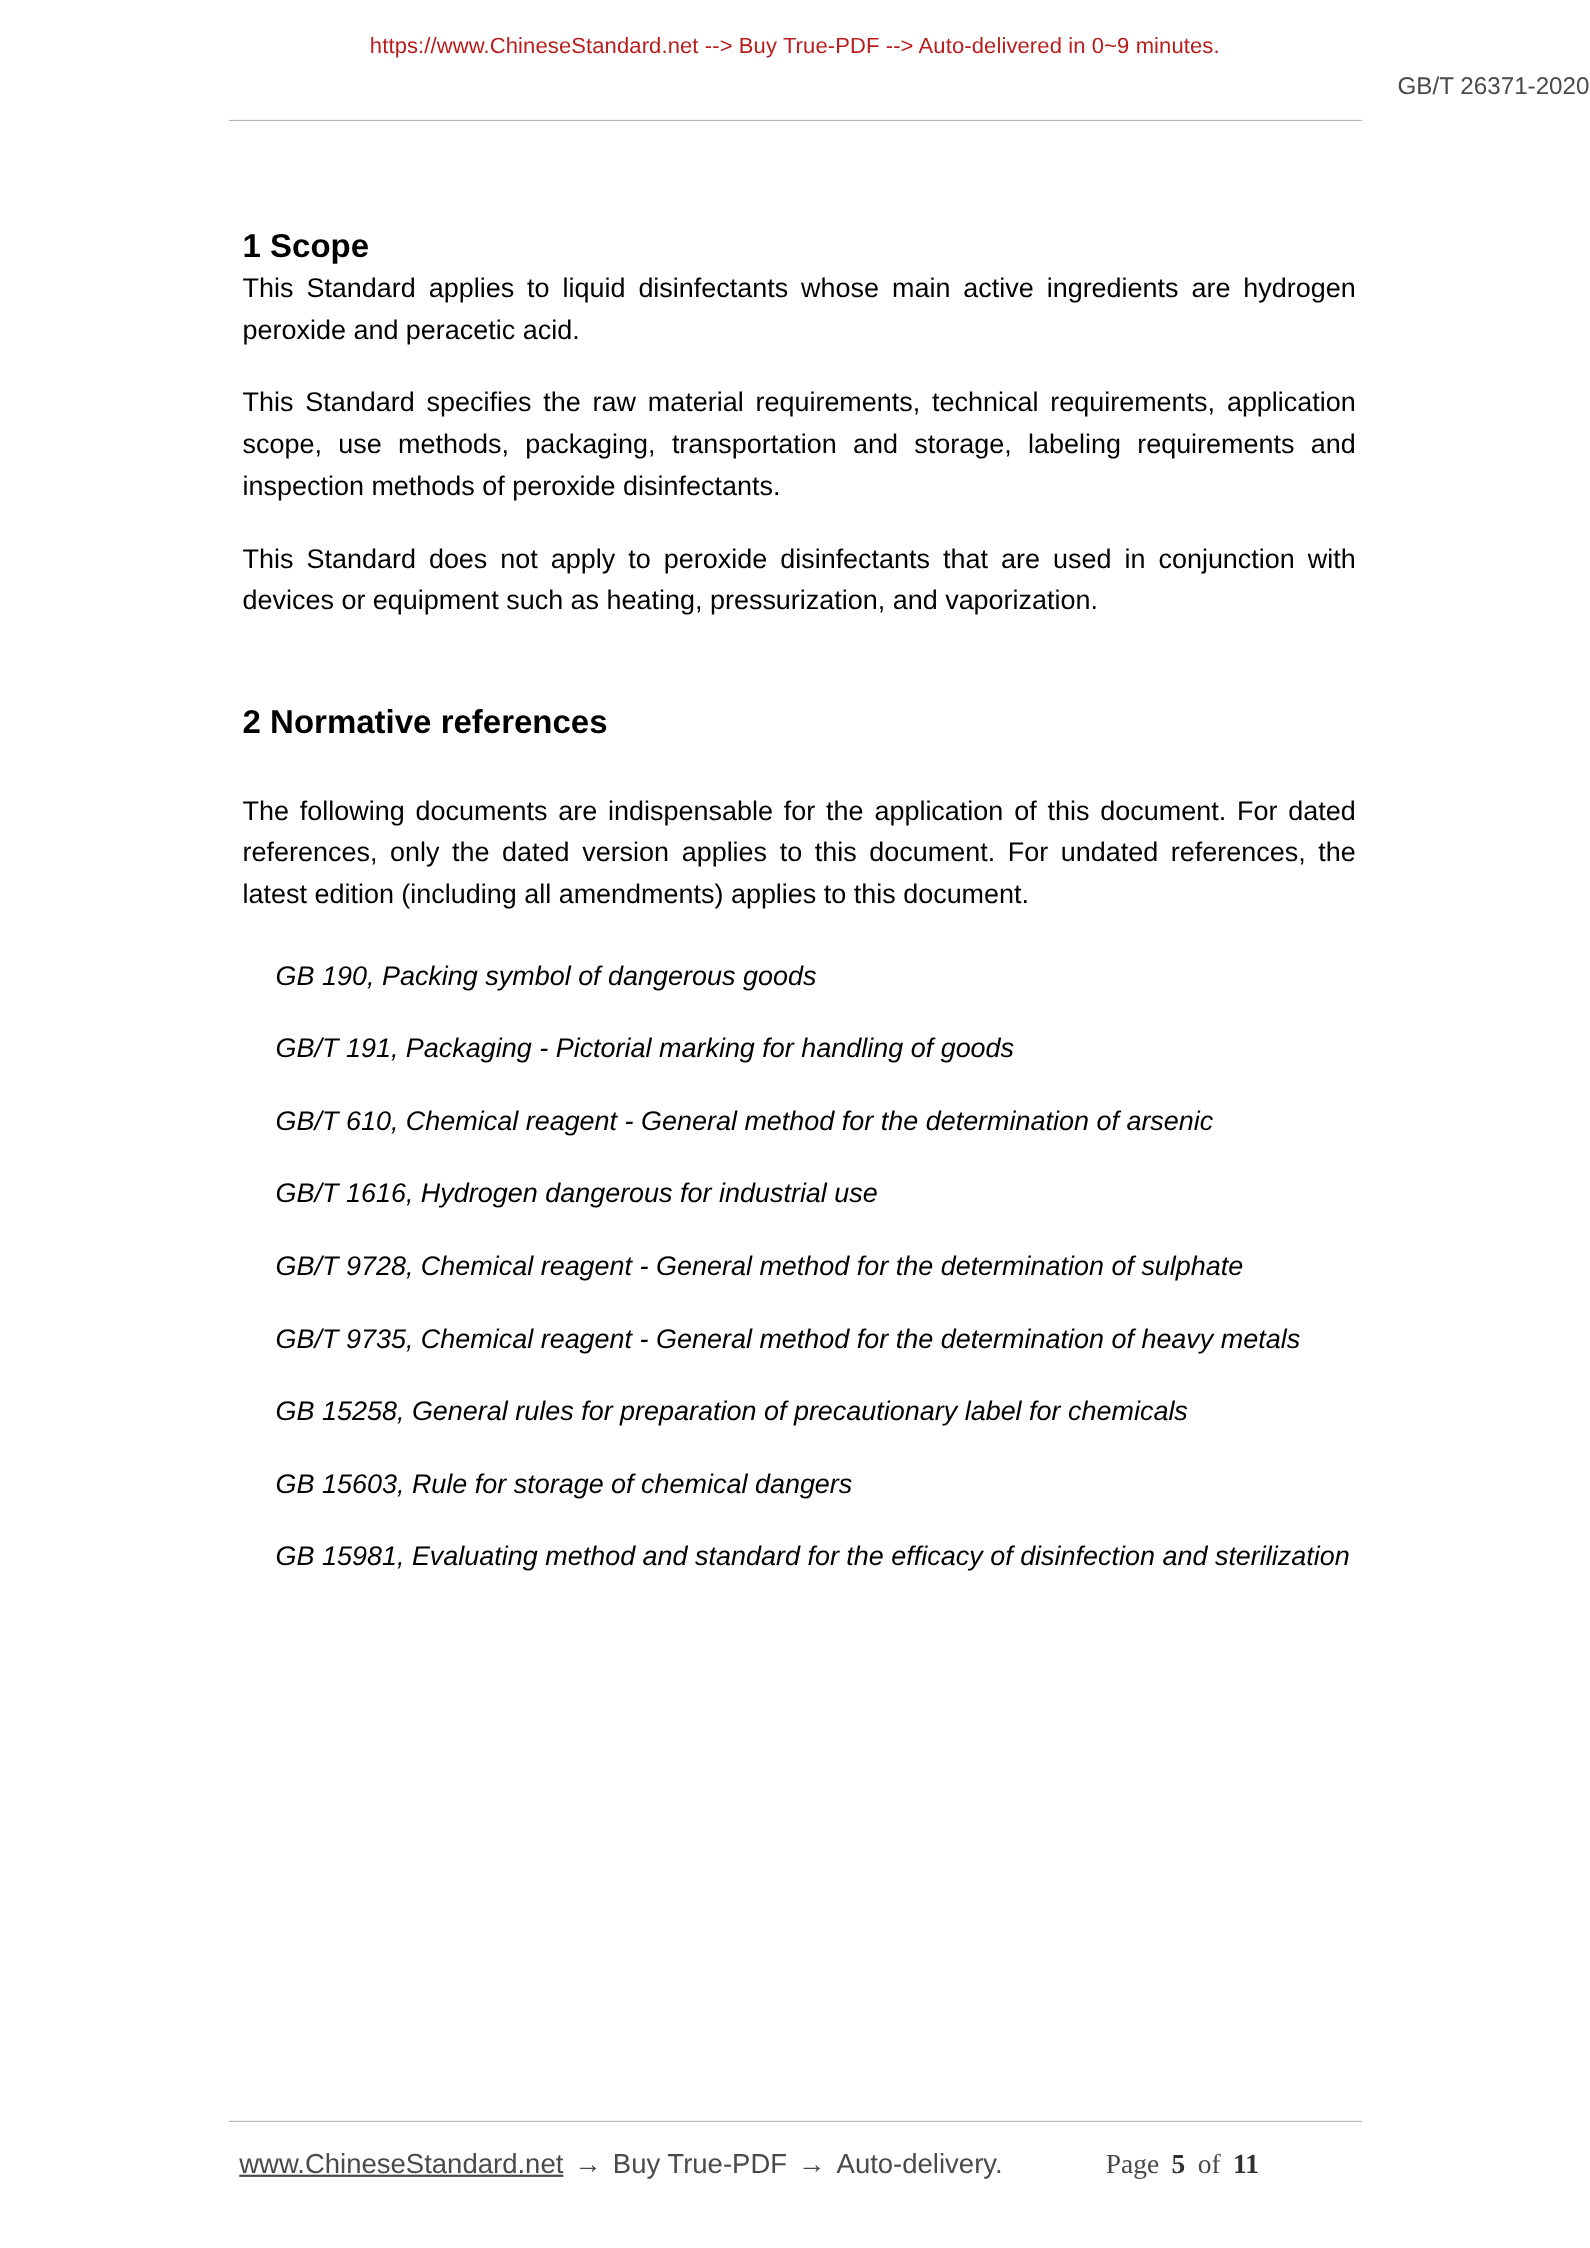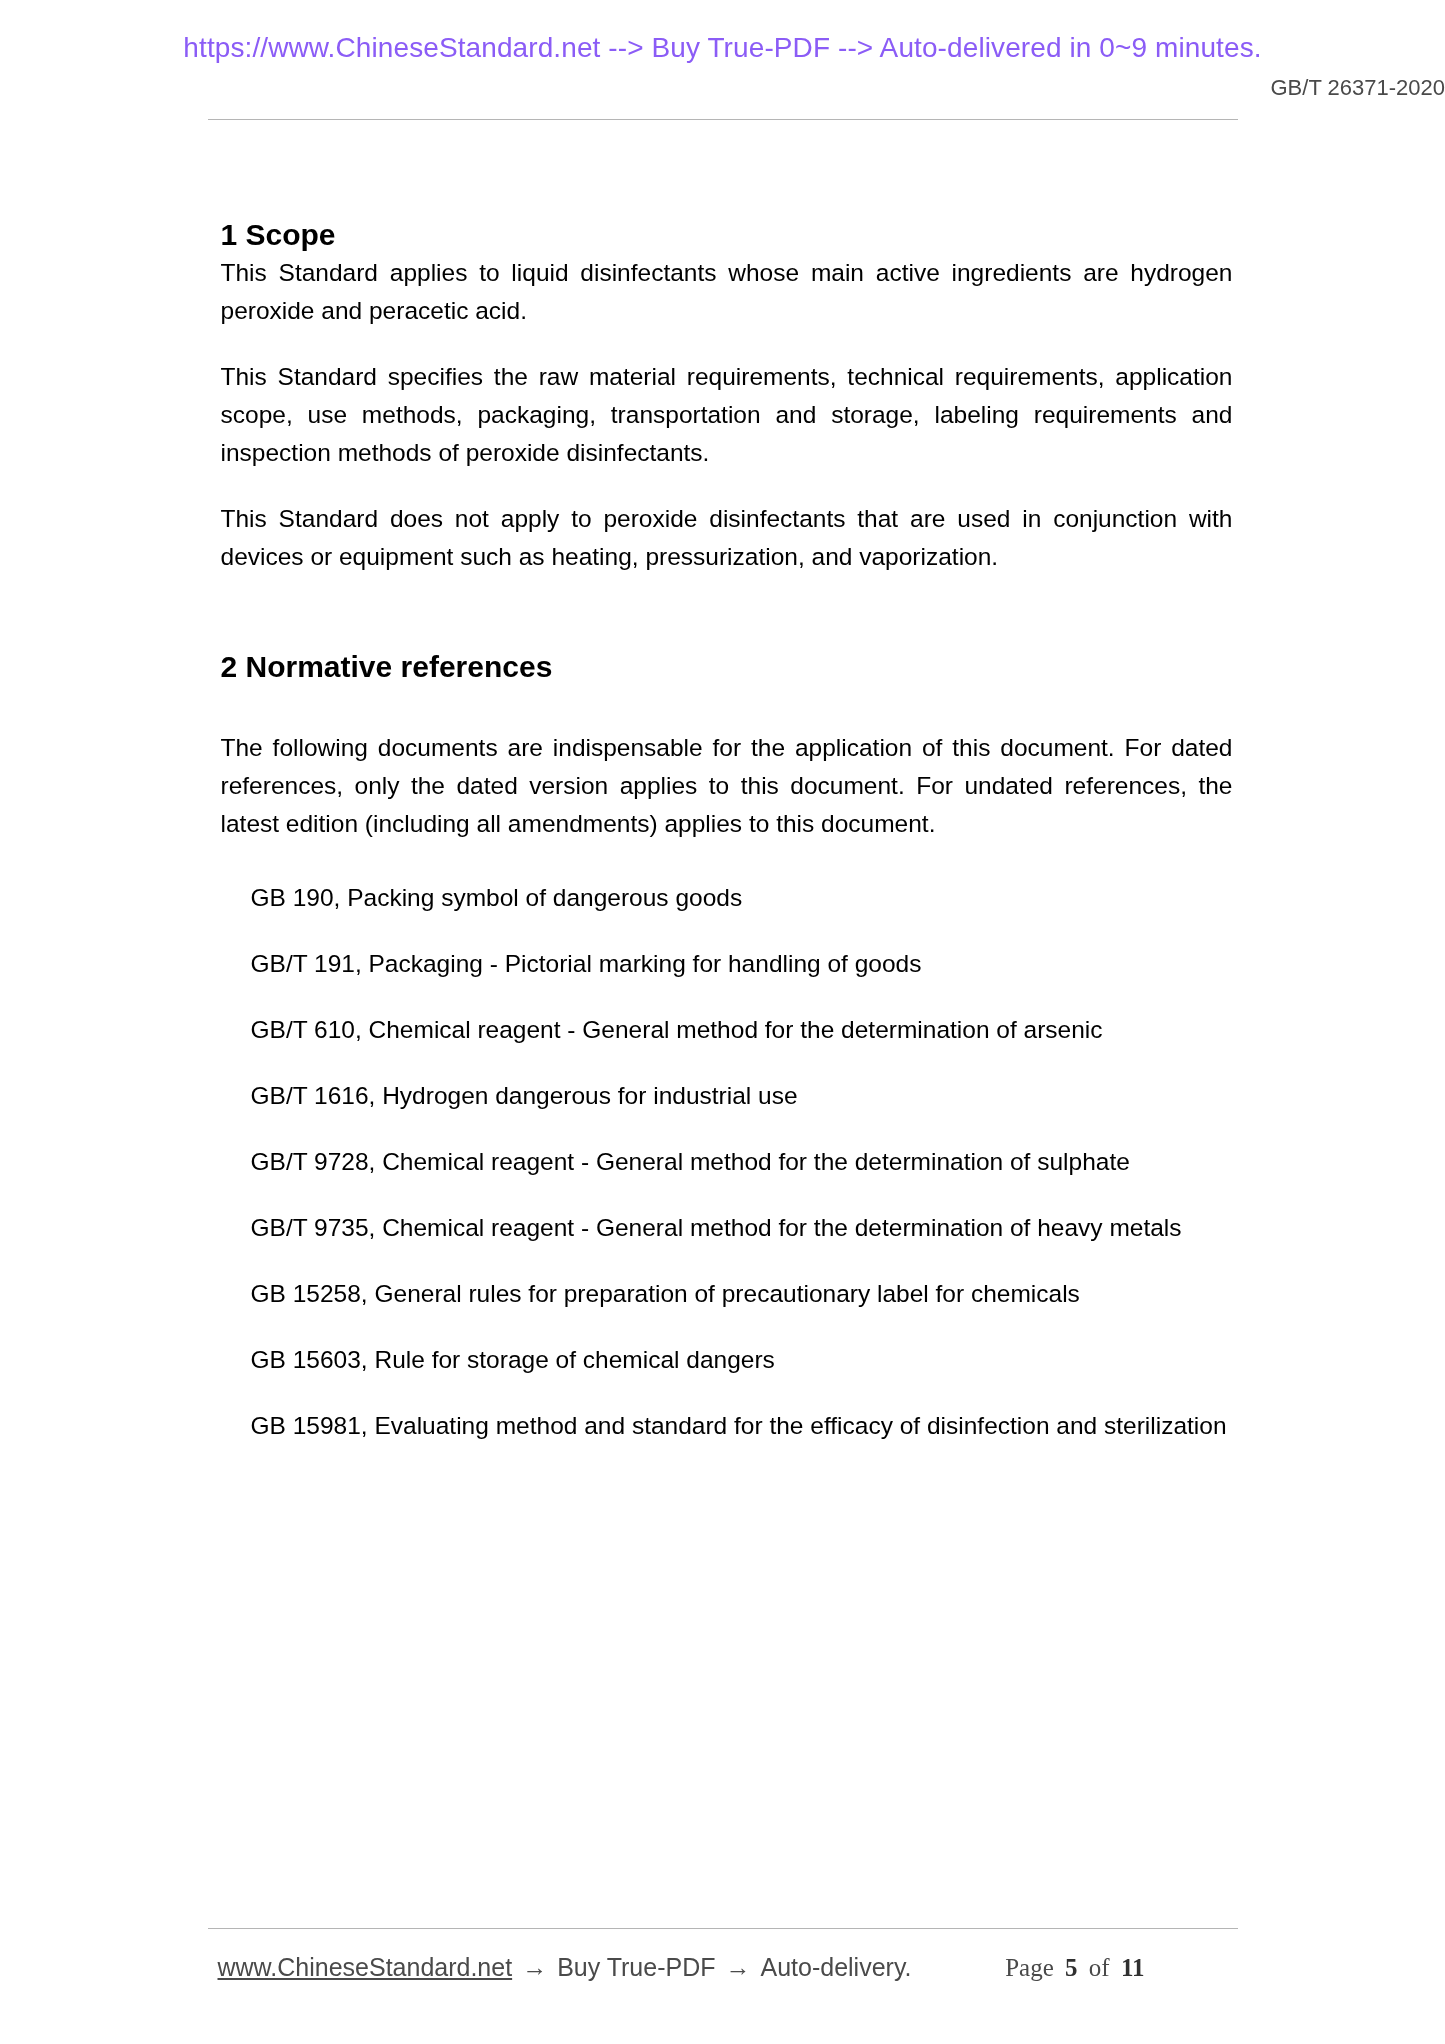--- a/index.html
+++ b/index.html
@@ -22,22 +22,22 @@
     box-sizing: border-box;
     overflow: hidden;
   }
 
   
   .top-header {
     padding-top: 30px;
     text-align: center;
   }
   .promo-line {
-    font-size: 28px;
-    color: #8b5cf6;
+    font-size: 20px;
+    color: #b91c1c;
     letter-spacing: 0.1px;
     line-height: 1.25;
     white-space: nowrap;
   }
   .std-code {
     font-size: 22px;
     color: #4a4a4a;
     margin-top: 10px;
     line-height: 1.2;
     text-align: right;
@@ -83,20 +83,21 @@
     width: 1012px;
     box-sizing: border-box;
   }
   p.body-text.first-after-heading { margin-top: 44px; }
   p.body-text + p.body-text { margin-top: 28px; }
 
   .ref-list {
     list-style: none;
     margin: 36px 0 0 0;
     padding: 0;
+    font-style: italic;
   }
   .ref-list li {
     font-size: 24.5px;
     line-height: 38px;
     text-align: justify;
     text-justify: inter-word;
     margin: 0 0 28px 38px;
     width: 980px;
     box-sizing: border-box;
   }

